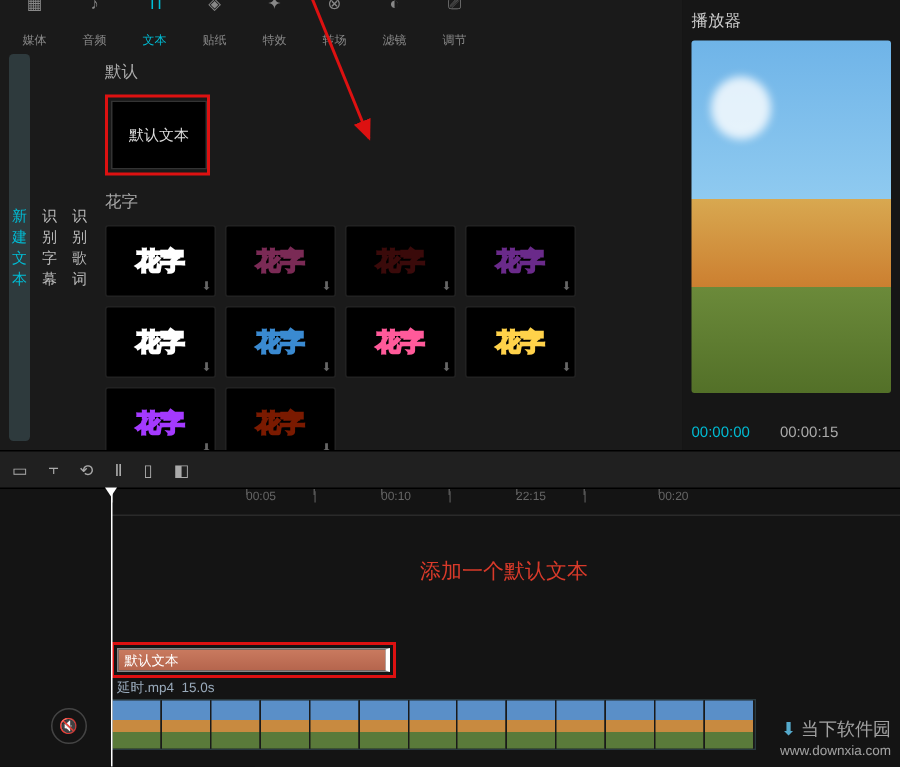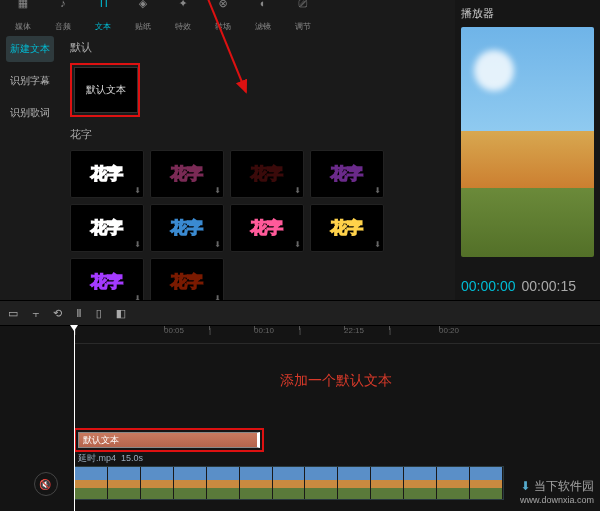--- a/index.html
+++ b/index.html
@@ -7,39 +7,39 @@
 
 .top{display:flex;height:300px}
 .left-panel{flex:1;background:#1a1a1a;display:flex;flex-direction:column}
 .tabs{display:flex;gap:2px;padding:2px 4px;height:30px;align-items:center}
 .tab{display:flex;flex-direction:column;align-items:center;justify-content:center;width:38px;height:26px;font-size:9px;color:#888;cursor:pointer}
 .tab.active{color:#00bcd4}
 .tab .ico{font-size:11px;line-height:1}
 .tab .lb{font-size:8px;margin-top:12px}
 
 .sub-row{display:flex;flex:1;overflow:hidden}
-.sidebar{width:60px;padding:6px;display:flex;flex-direction:column;gap:6px}
+.sidebar{width:60px;padding:6px;display:flex;flex-direction:row;gap:6px}
 .side-btn{background:transparent;border:none;color:#bbb;font-size:10px;padding:6px 2px;border-radius:3px;cursor:pointer;text-align:center}
 .side-btn.active{background:#2e3a3d;color:#00bcd4}
 
 .content{flex:1;padding:6px 10px;overflow:auto}
 .sec-title{font-size:11px;color:#aaa;margin:4px 0 8px}
 .default-box{width:64px;height:46px;background:#000;border:1px solid #333;display:flex;align-items:center;justify-content:center;font-size:10px;color:#ddd;cursor:pointer}
 .red-box1{border:2px solid #d11;padding:2px;width:70px;margin-bottom:10px}
 
 .grid{display:flex;flex-wrap:wrap;gap:6px}
 .style-item{width:74px;height:48px;background:#000;border:1px solid #222;border-radius:2px;display:flex;align-items:center;justify-content:center;position:relative;cursor:pointer}
 .style-item .txt{font-size:16px;font-weight:900;font-family:"SimHei",sans-serif}
 .dl{position:absolute;right:2px;bottom:2px;font-size:8px;color:#666}
 
 .player{width:145px;background:#161616;padding:6px;display:flex;flex-direction:column}
 .player-title{font-size:11px;color:#ccc;margin-bottom:6px}
 .preview{flex:1;border-radius:2px;background:linear-gradient(to bottom,#6fb4e8 0%,#8fcaf0 45%,#d8a850 45%,#cc7f30 70%,#6b8a3a 70%,#537028 100%);position:relative;overflow:hidden}
 .preview::after{content:"";position:absolute;top:10%;left:10%;width:30%;height:18%;background:rgba(255,255,255,.8);border-radius:50%;filter:blur(3px)}
-.time-row{display:flex;gap:6px;font-size:14px;margin-top:21px}
+.time-row{display:flex;gap:20px;font-size:10px;margin-top:21px}
 .time-cur{color:#00bcd4}
 .time-tot{color:#aaa}
 
 .toolbar{height:26px;background:#202020;display:flex;align-items:center;padding:0 8px;gap:14px;border-top:1px solid #000;border-bottom:1px solid #000}
 .tl-ico{color:#aaa;font-size:11px;cursor:pointer}
 
 .timeline{background:#141414;position:relative;height:185px}
 .ruler{height:18px;position:relative;border-bottom:1px solid #2a2a2a;margin-left:74px}
 .tick{position:absolute;top:0;font-size:8px;color:#666}
 .tick::before{content:"";position:absolute;top:0;left:0;width:1px;height:4px;background:#555}

